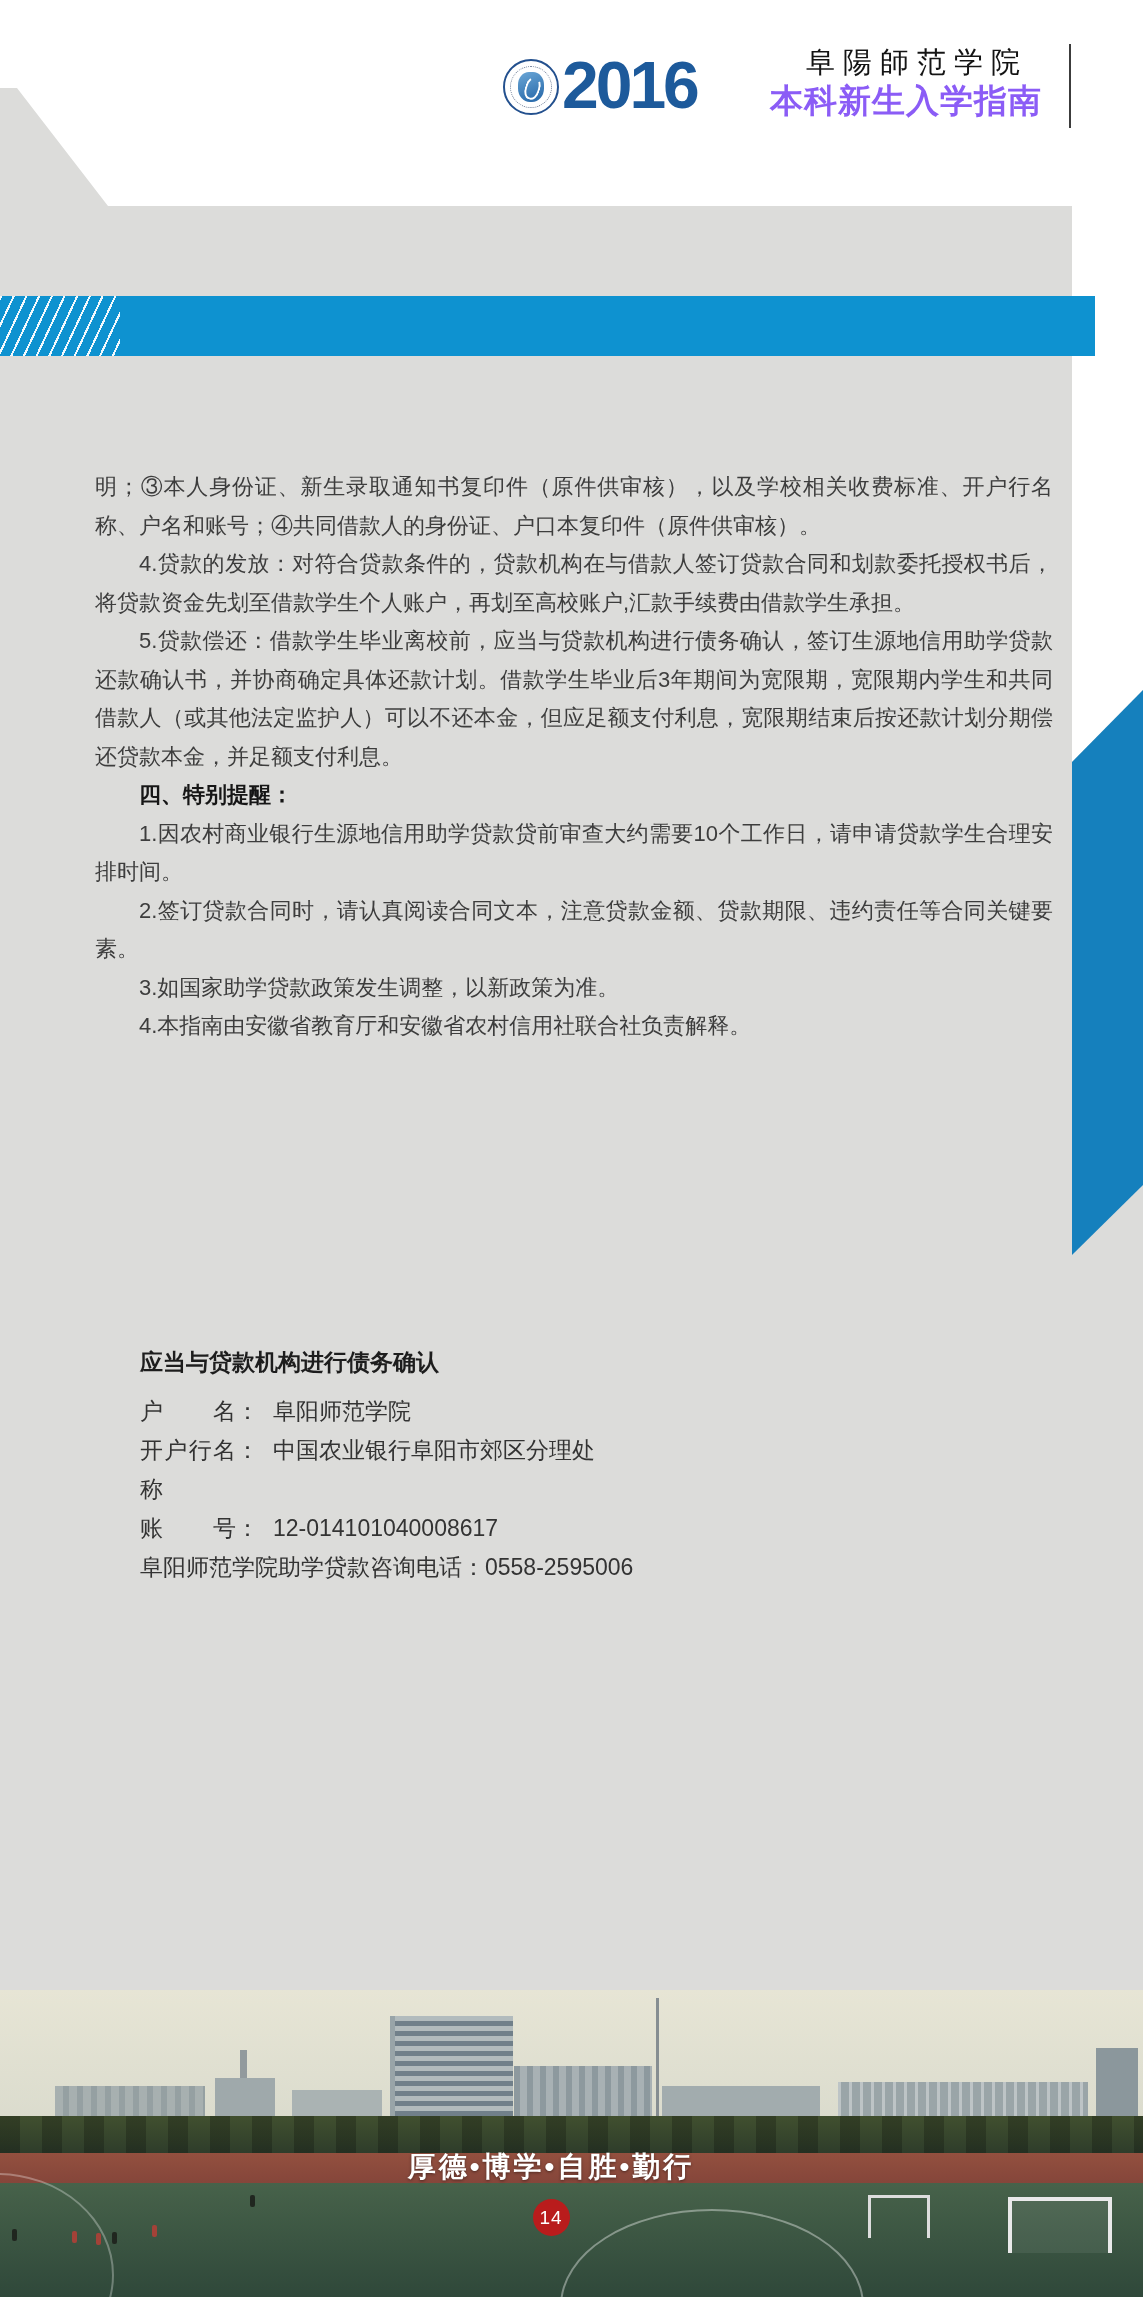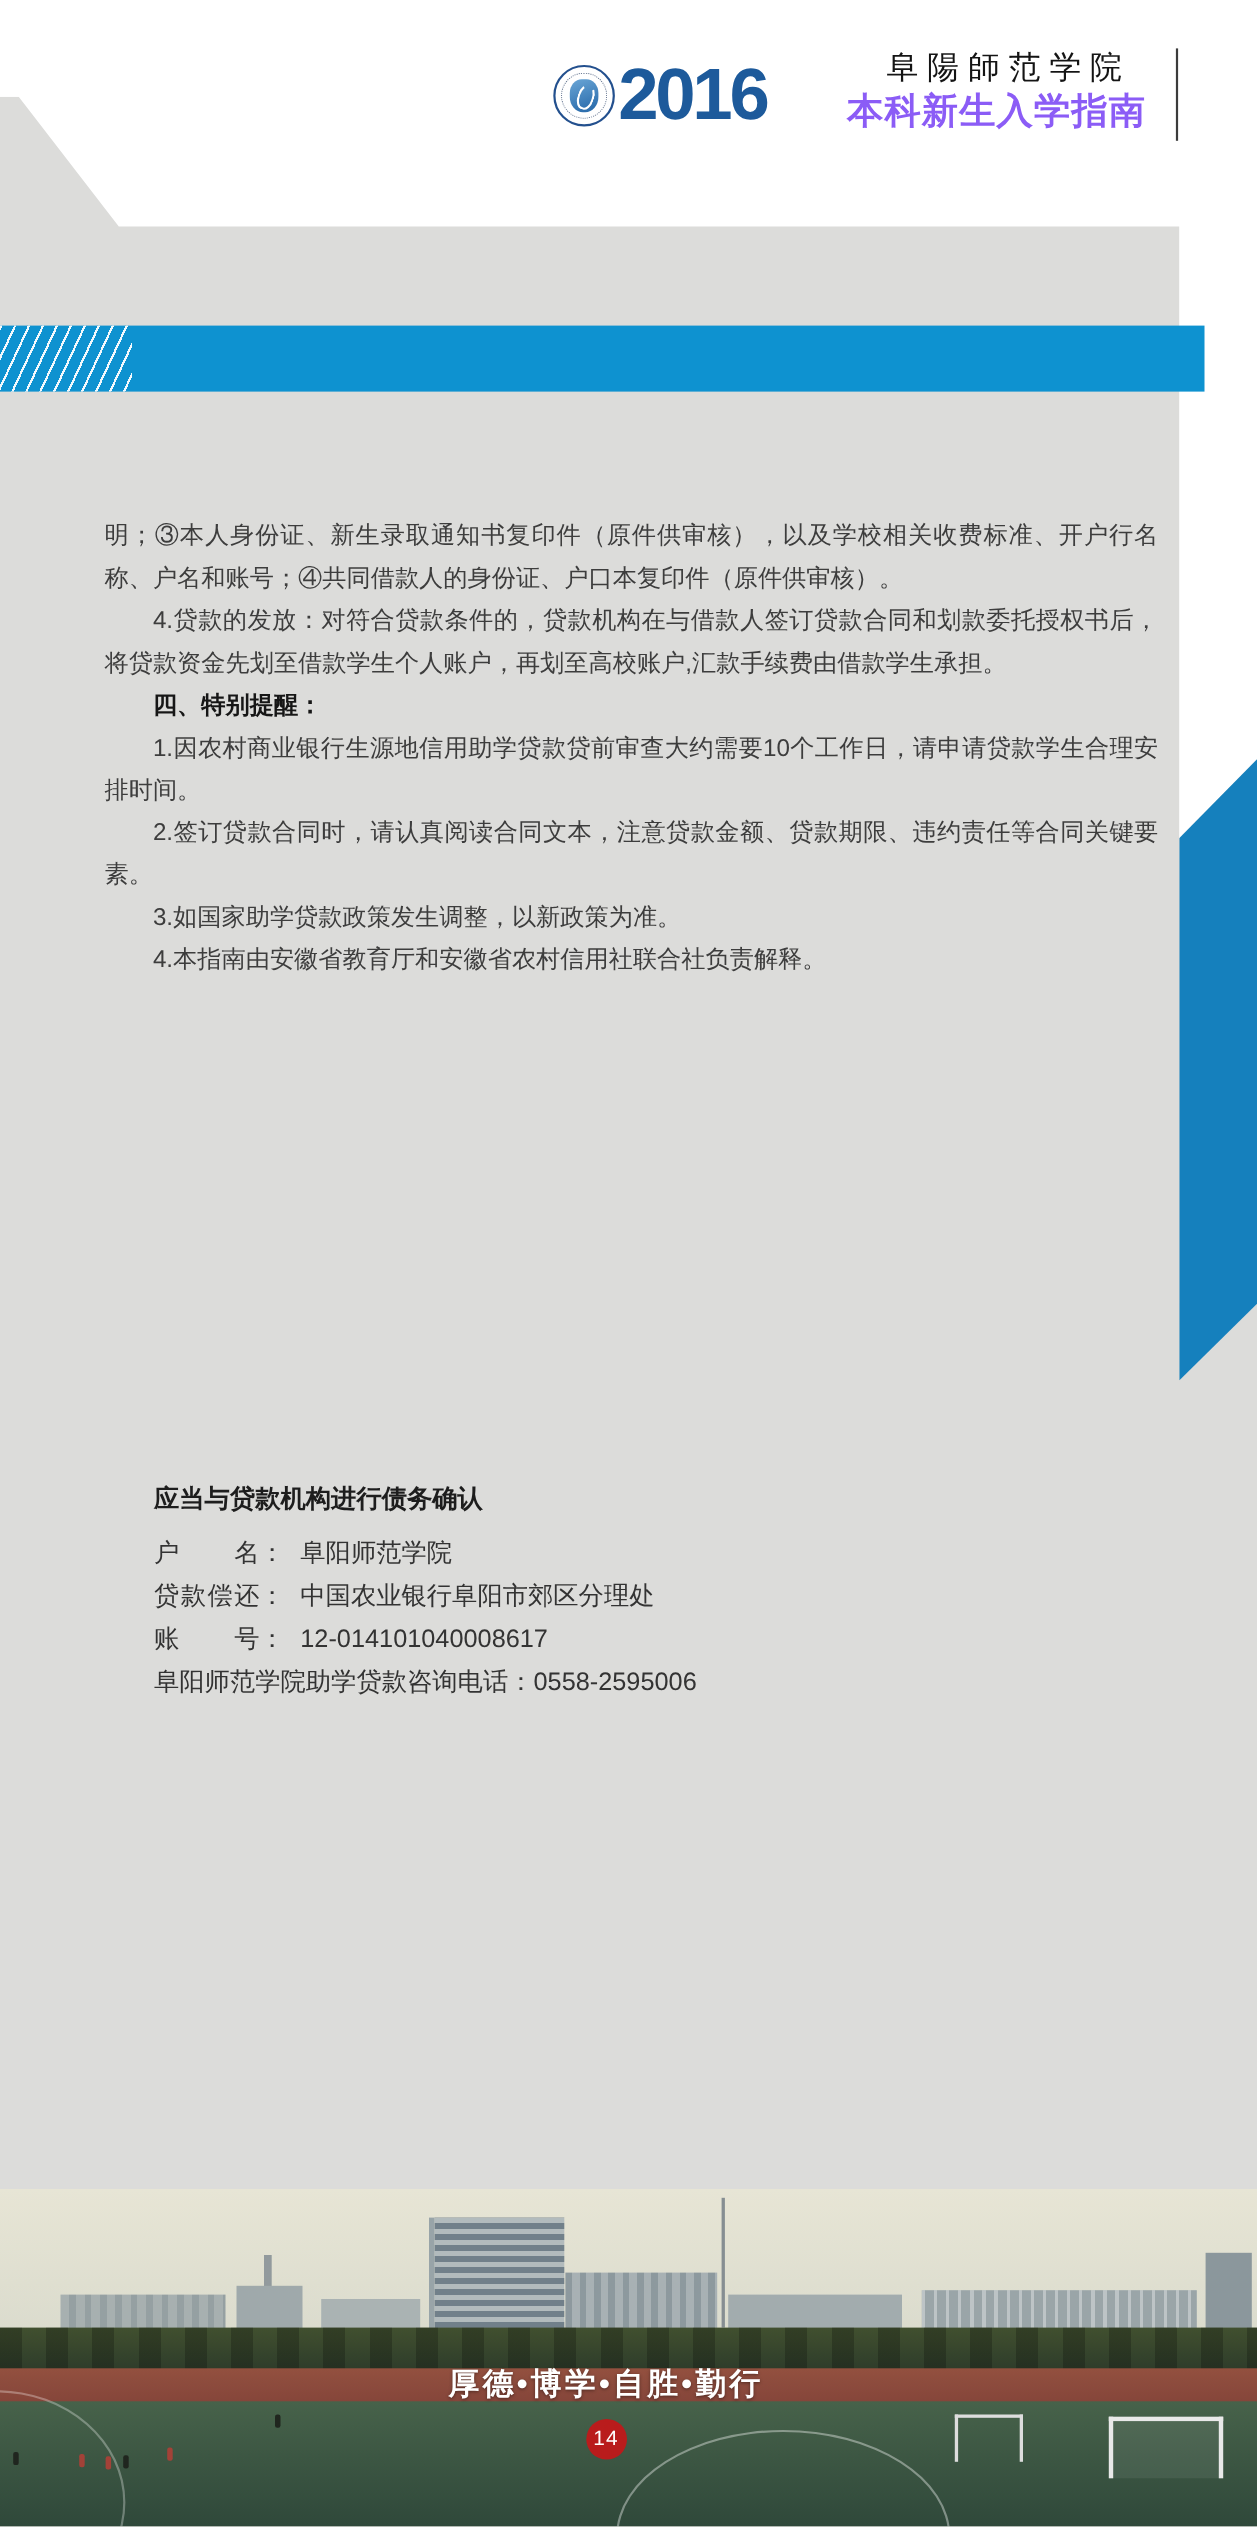--- a/index.html
+++ b/index.html
@@ -179,34 +179,35 @@
     <div class="title-block">
       <div class="calligraphy">阜陽師范学院</div>
       <div class="subtitle">本科新生入学指南</div>
     </div>
     <div class="header-rule"></div>
   </div>
 
   <div class="content">
     <p>明；③本人身份证、新生录取通知书复印件（原件供审核），以及学校相关收费标准、开户行名称、户名和账号；④共同借款人的身份证、户口本复印件（原件供审核）。</p>
     <p class="indent">4.贷款的发放：对符合贷款条件的，贷款机构在与借款人签订贷款合同和划款委托授权书后，将贷款资金先划至借款学生个人账户，再划至高校账户,汇款手续费由借款学生承担。</p>
+    <p class="indent">5.贷款偿还：借款学生毕业离校前，应当与贷款机构进行债务确认，签订生源地信用助学贷款还款确认书，并协商确定具体还款计划。借款学生毕业后3年期间为宽限期，宽限期内学生和共同借款人（或其他法定监护人）可以不还本金，但应足额支付利息，宽限期结束后按还款计划分期偿还贷款本金，并足额支付利息。</p>
     <p class="heading">四、特别提醒：</p>
     <p class="indent">1.因农村商业银行生源地信用助学贷款贷前审查大约需要10个工作日，请申请贷款学生合理安排时间。</p>
     <p class="indent">2.签订贷款合同时，请认真阅读合同文本，注意贷款金额、贷款期限、违约责任等合同关键要素。</p>
     <p class="indent">3.如国家助学贷款政策发生调整，以新政策为准。</p>
     <p class="indent">4.本指南由安徽省教育厅和安徽省农村信用社联合社负责解释。</p>
   </div>
 
   <div class="account">
     <div class="acct-title">应当与贷款机构进行债务确认</div>
     <div class="acct-row">
       <span class="acct-label">户名</span><span>：</span><span class="acct-value">阜阳师范学院</span>
     </div>
     <div class="acct-row">
-      <span class="acct-label">贷款偿还</span><span>：</span><span class="acct-value">中国农业银行阜阳市郊区分理处</span>
+      <span class="acct-label">开户行名称</span><span>：</span><span class="acct-value">中国农业银行阜阳市郊区分理处</span>
     </div>
     <div class="acct-row">
       <span class="acct-label">账号</span><span>：</span><span class="acct-value">12-014101040008617</span>
     </div>
     <div class="acct-row">阜阳师范学院助学贷款咨询电话：0558-2595006</div>
   </div>
 
   <div class="photo">
     <div class="sky"></div>
     <div class="mast"></div>

